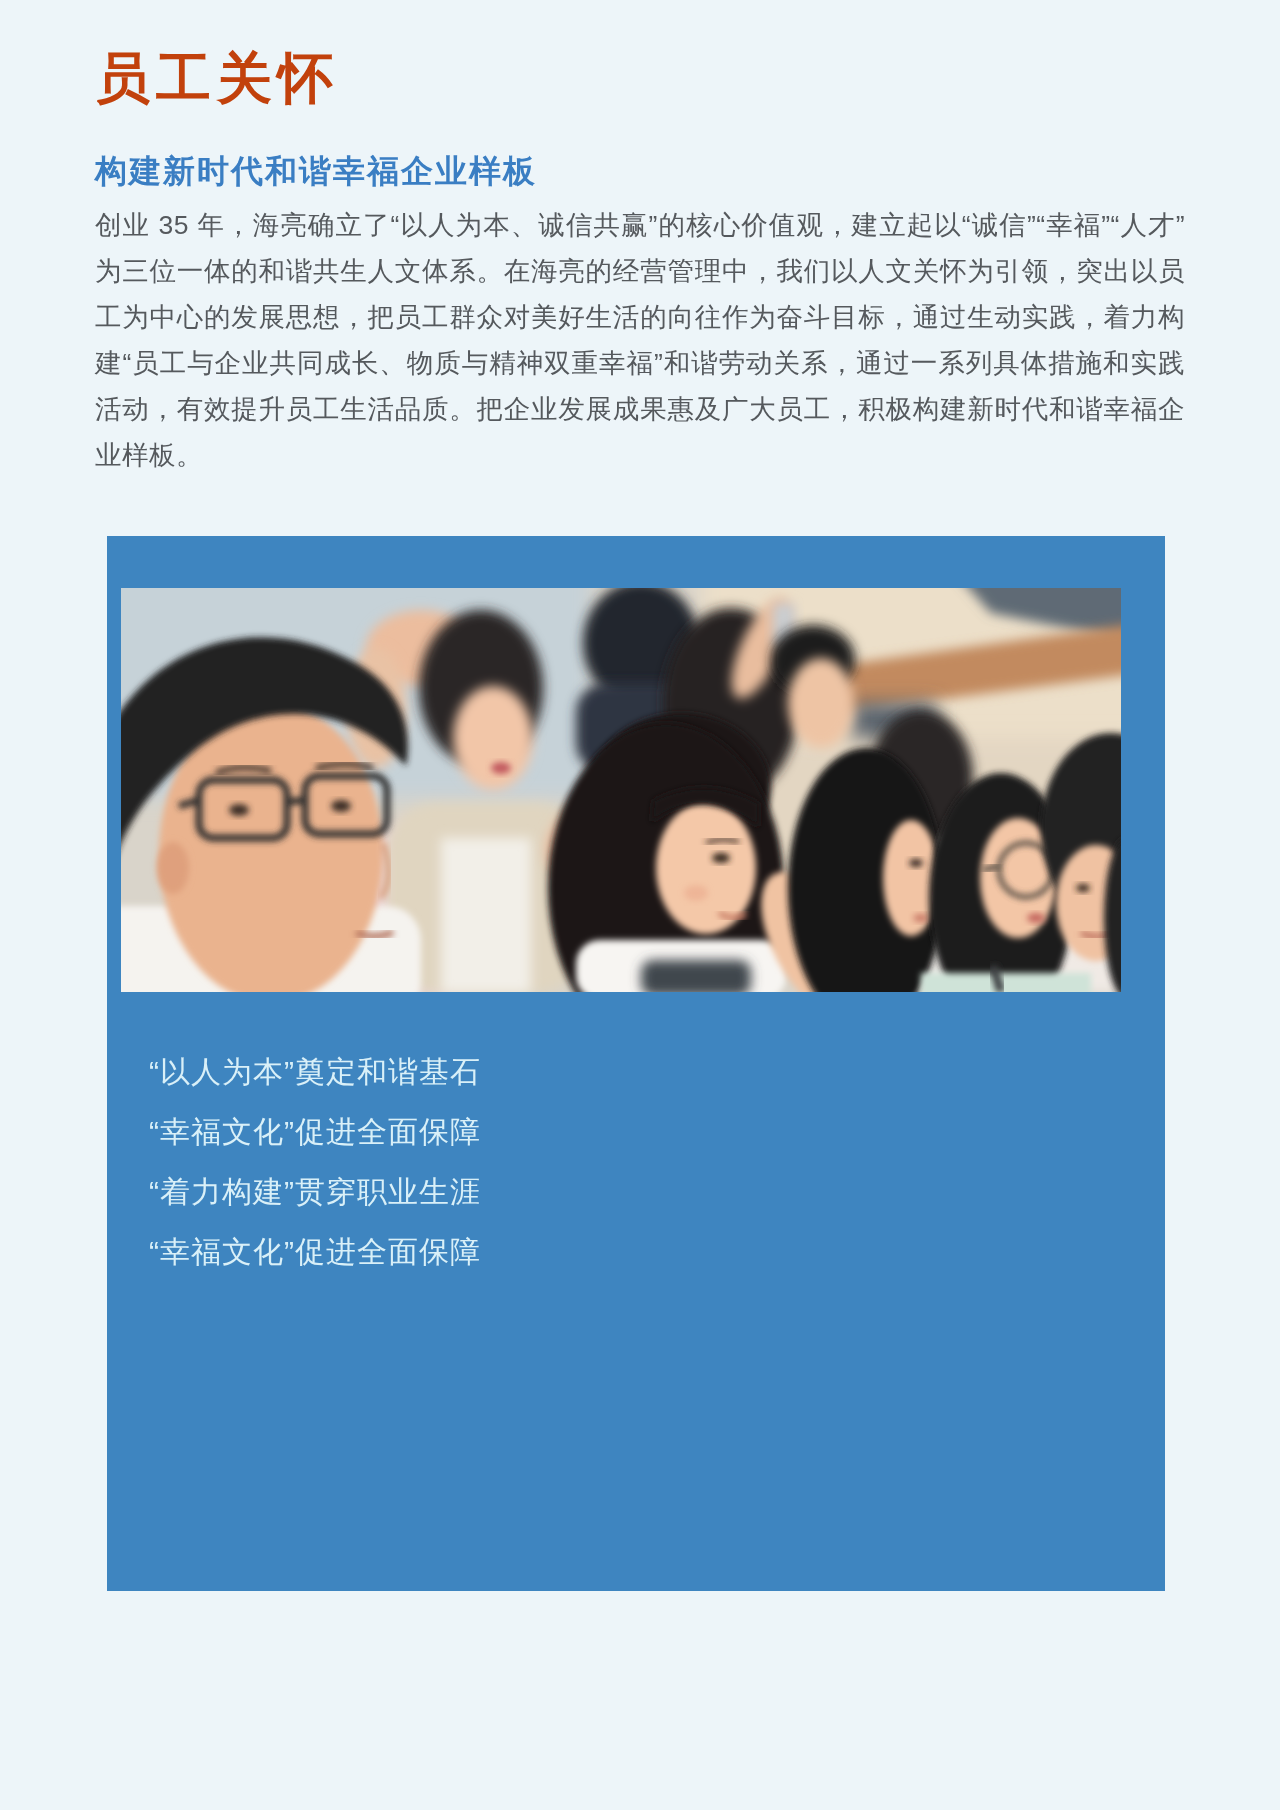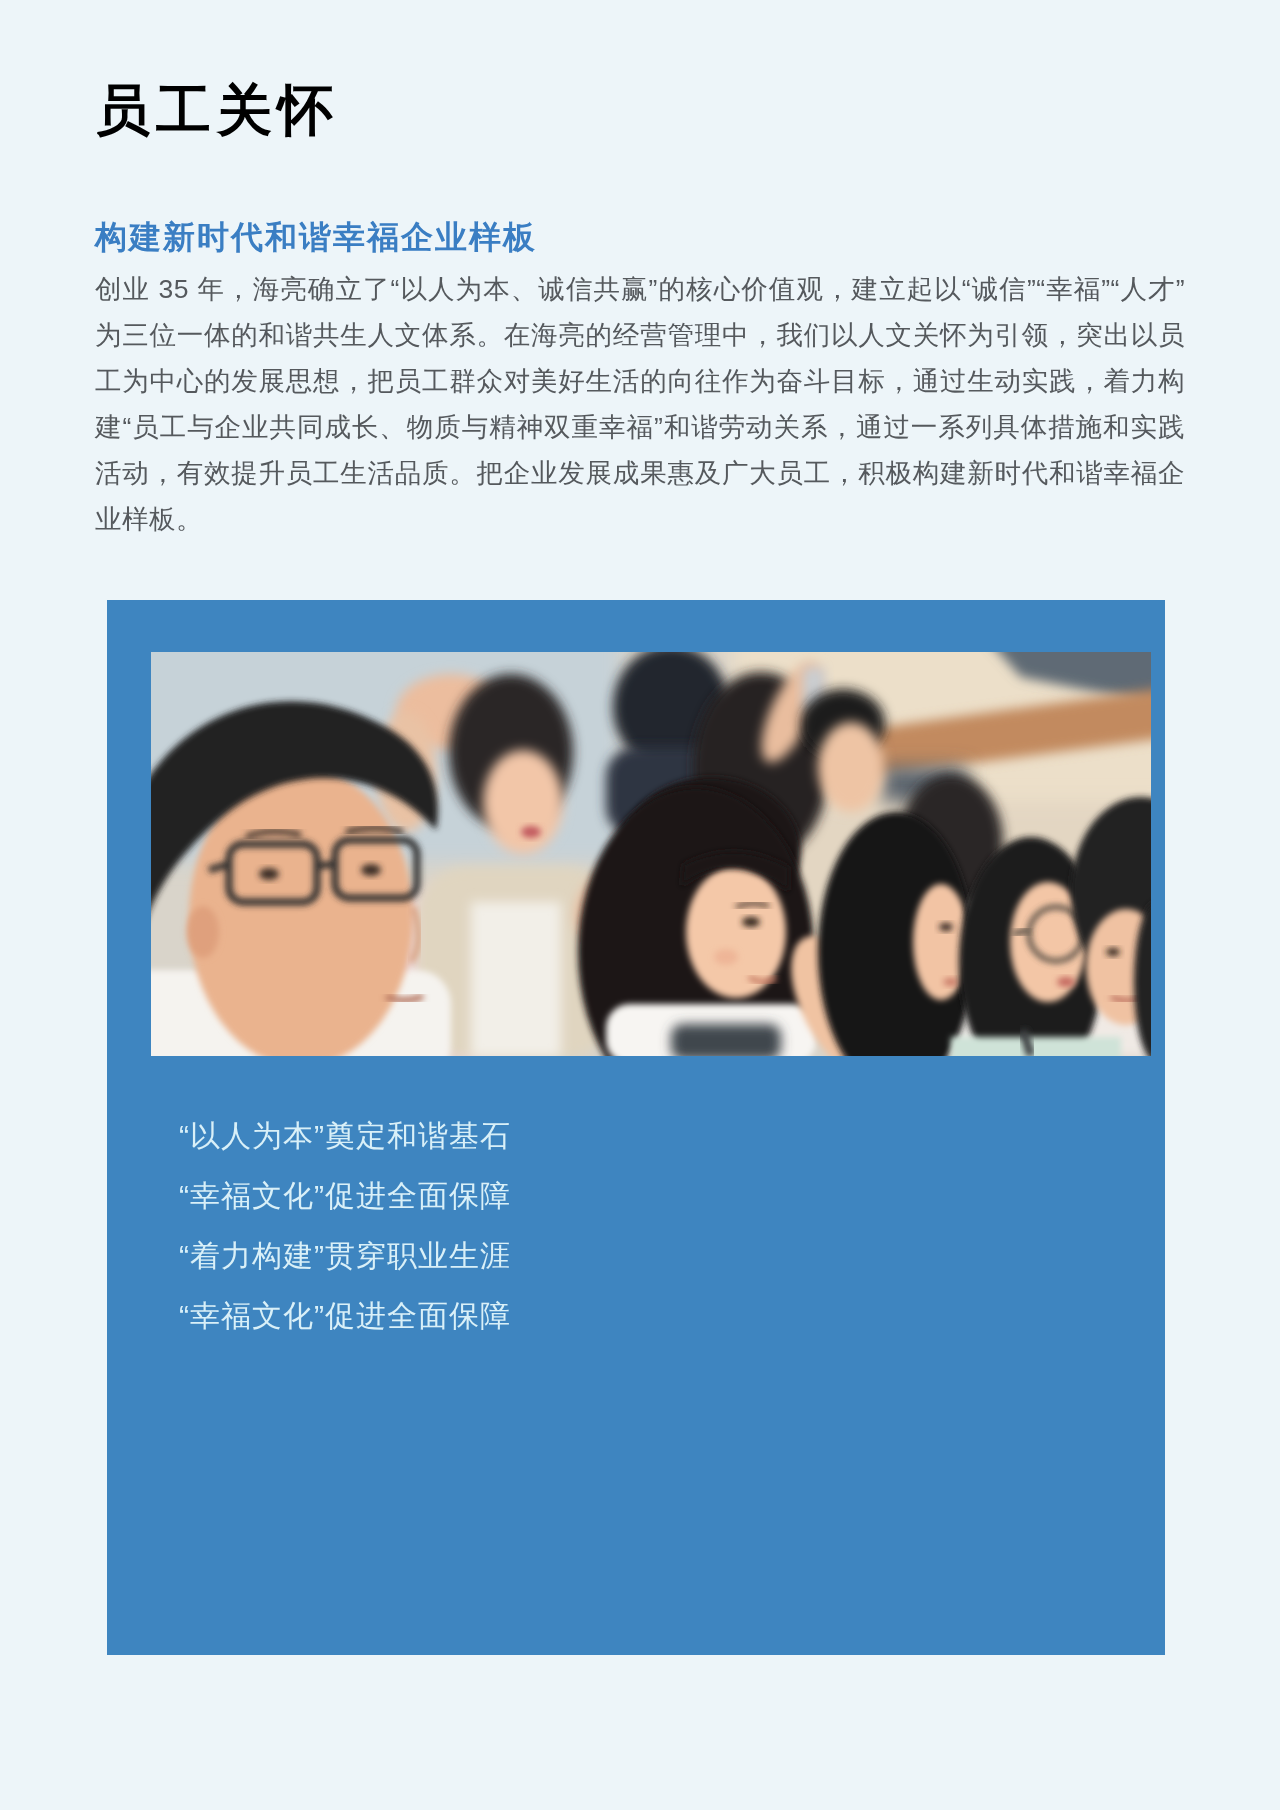--- a/index.html
+++ b/index.html
@@ -9,49 +9,50 @@
     background:#edf5f9;
   }
   .page {
     position:relative;
     width:1280px; height:1810px;
     background:#edf5f9;
     overflow:hidden;
   }
   .content { padding:0 95px; }
   h1.page-title {
-    margin-top:76px;
+    margin-top:44px;
     font-size:55px;
     font-weight:700;
     letter-spacing:6px;
-    color:#000000;
+    color:#c2410c;
     line-height:1.25;
   }
   h2.section-subtitle {
-    margin-top:72px;
+    margin-top:40px;
     font-size:32px;
     font-weight:700;
     letter-spacing:2px;
     color:#3a7ec3;
     line-height:1.3;
+    font-family:Liberation Mono, monospace;
   }
   p.intro {
     margin-top:8px;
     width:1090px;
     font-size:26.5px;
     line-height:46px;
     color:#55595d;
     text-align:justify;
     letter-spacing:0.5px;
   }
   .card {
     margin:58px 0 0 12px;
     width:1058px; height:1055px;
     background:#3e85c0;
-    padding:52px 28px 0 44px;
+    padding:52px 28px 0 14px;
   }
   .photo {
     position:relative;
     width:1000px; height:404px;
     overflow:hidden;
     background:#d9d6cd;
   }
   .photo svg { display:block; width:100%; height:100%; }
   ul.highlights {
     list-style:none;

